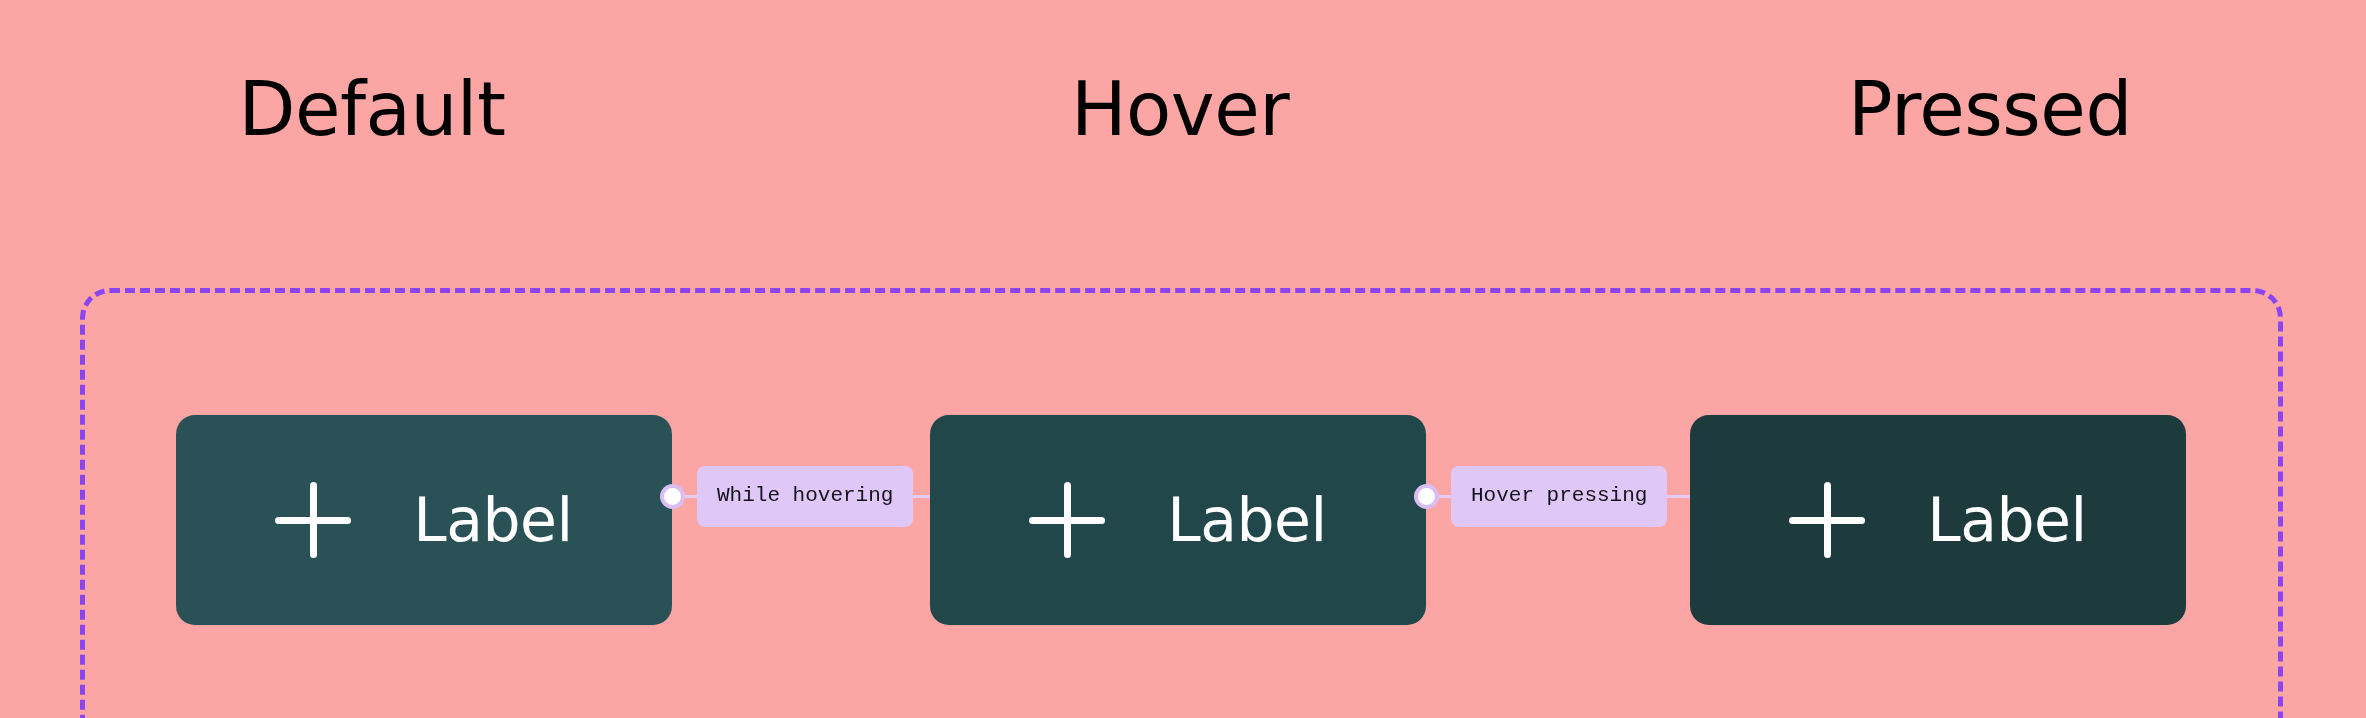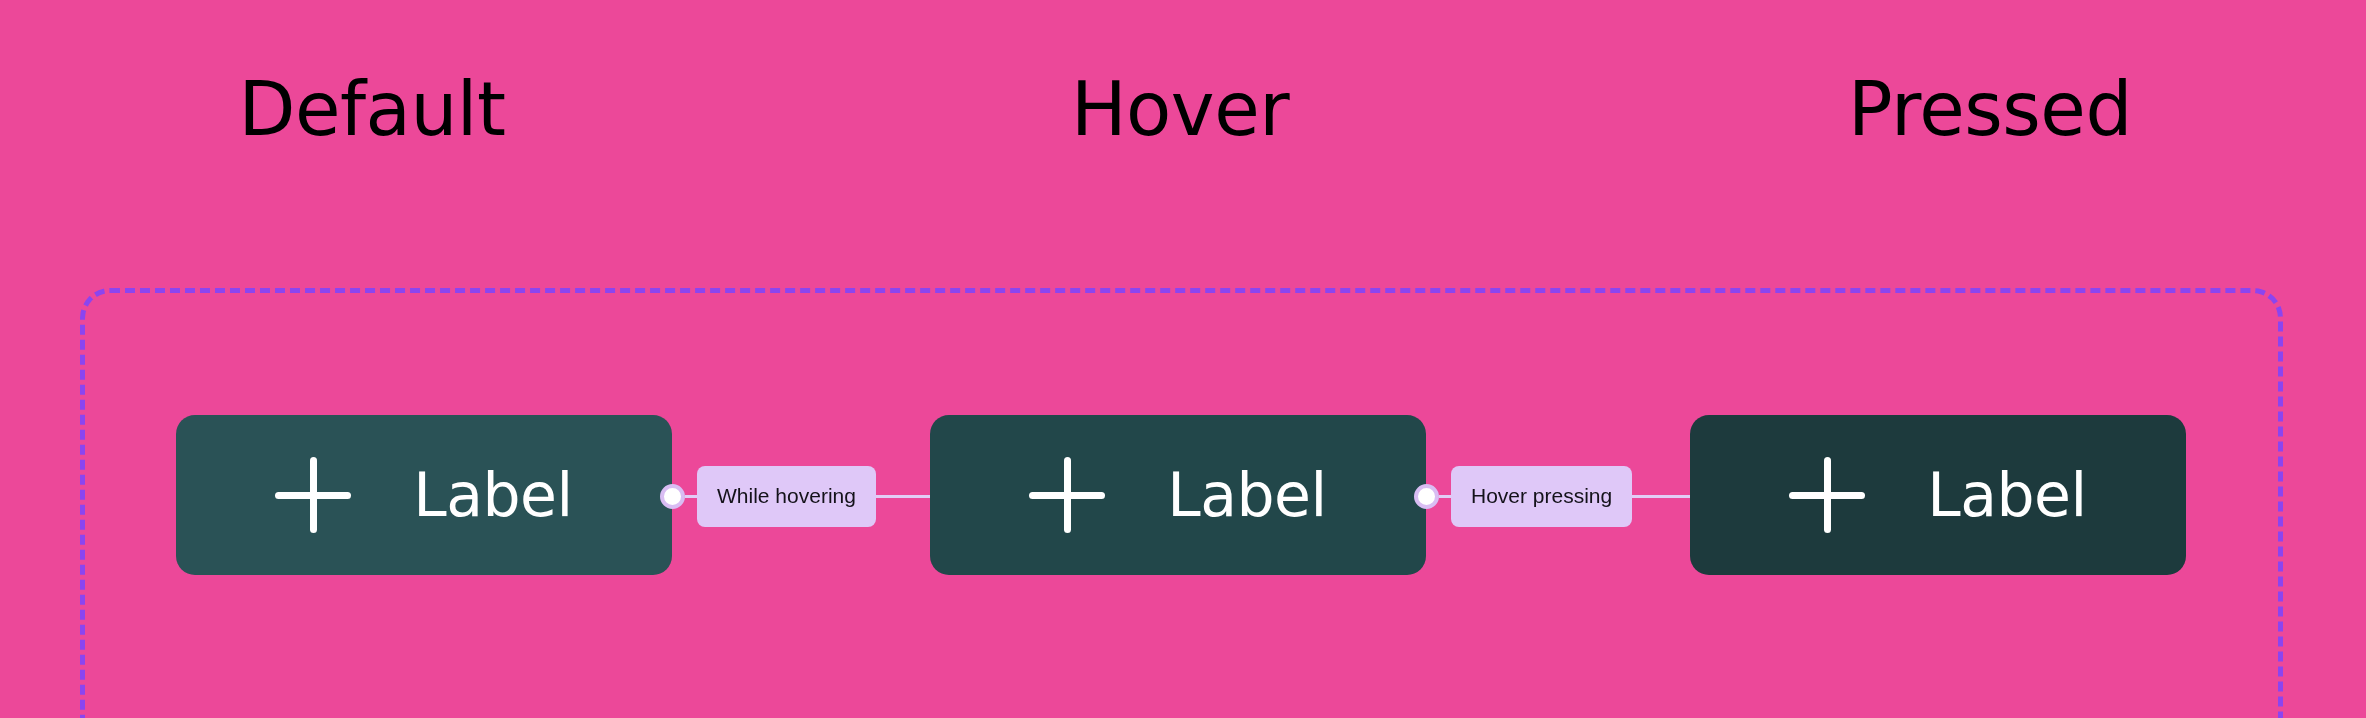--- a/index.html
+++ b/index.html
@@ -12,21 +12,21 @@
     height: 718px;
     position: relative;
     overflow: hidden;
     font-family: "DejaVu Sans", sans-serif;
   }
 
   
   #stage {
     position: absolute;
     inset: 0;
-    background: #ec4899;
+    background: #fca5a5;
   }
 
   
   .heading {
     position: absolute;
     top: 72px;
     font-family: "DejaVu Sans", sans-serif;
     font-size: 74px;
     font-weight: 400;
     letter-spacing: -0.5px;
@@ -60,21 +60,21 @@
     top: 415px;
     width: 100%;
     height: 165px;
   }
 
   
   .state-button {
     position: absolute;
     top: 0;
     width: 496px;
-    height: 160px;
+    height: 210px;
     border-radius: 19px;
     display: flex;
     align-items: center;
     justify-content: center;
     gap: 62px;
     box-sizing: border-box;
     border: none;
     padding: 0;
     cursor: pointer;
   }
@@ -144,21 +144,21 @@
     height: 3px;
     background: #E2CDF6;
     flex: 0 0 auto;
   }
   .line-short { width: 12px; }
 
   .connector-chip {
     background: #DFC8F8;
     border-radius: 8px;
     padding: 19px 20px 21px 20px;
-    font-family: Liberation Sans, sans-serif;
+    font-family: Liberation Mono, monospace;
     font-size: 21px;
     font-weight: 400;
     color: #14121A;
     line-height: 1;
     white-space: nowrap;
     flex: 0 0 auto;
     text-align: center;
   }
 
   .connector-arrow {

